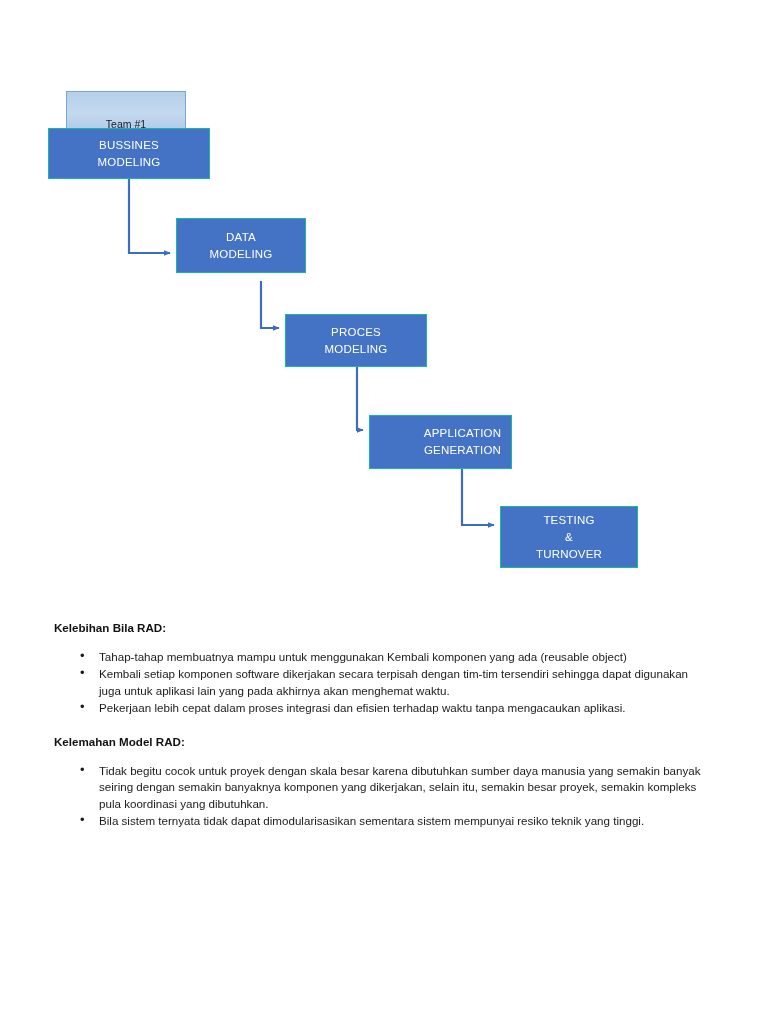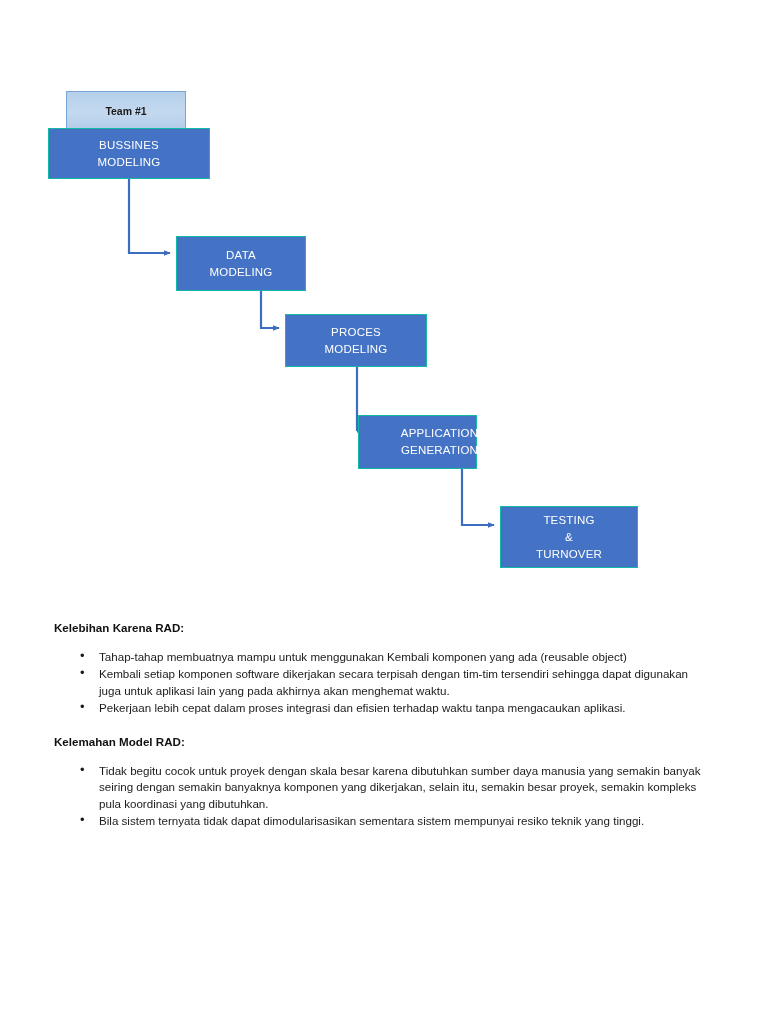--- a/index.html
+++ b/index.html
@@ -58,24 +58,24 @@
   .team-badge {
     position: absolute;
     left: 66px;
     top: 91px;
     width: 120px;
     height: 40px;
     background: linear-gradient(to bottom, #b6cfea 0%, #c3d9ef 55%, #b2cbe8 100%);
     border: 1px solid #7ba7d7;
     box-sizing: border-box;
     display: flex;
-    align-items: center;
+    align-items: flex-end;
     justify-content: center;
     font-size: 10.5px;
-    font-weight: 700;
+    font-weight: 400;
     color: #1a1a1a;
   }
 
   .stage {
     position: absolute;
     background: #4472c4;
     border: 1px solid #14b8a6;
     box-sizing: border-box;
     display: flex;
     flex-direction: column;
@@ -85,23 +85,23 @@
     font-size: 11.5px;
     font-weight: 400;
     line-height: 17px;
     text-align: center;
     letter-spacing: 0.2px;
   }
 
   .stage .line { display: block; }
 
   #stage-business    { left: 48px;  top: 128px; width: 162px; height: 51px; }
-  #stage-data        { left: 176px; top: 236px; width: 130px; height: 55px; }
+  #stage-data        { left: 176px; top: 218px; width: 130px; height: 55px; }
   #stage-process     { left: 285px; top: 314px; width: 142px; height: 53px; }
-  #stage-application { left: 358px; top: 415px; width: 119px; height: 54px; padding-left: 44px; }
+  #stage-application { left: 369px; top: 415px; width: 143px; height: 54px; padding-left: 44px; }
   #stage-testing     { left: 500px; top: 506px; width: 138px; height: 62px; }
 
   
   .body-text {
     position: absolute;
     left: 54px;
     top: 620px;
     width: 660px;
     font-size: 11.6px;
     line-height: 16.6px;
@@ -191,21 +191,21 @@
     <div class="stage" id="stage-testing">
       <span class="line">TESTING</span>
       <span class="line">&amp;</span>
       <span class="line">TURNOVER</span>
     </div>
 
   </div>
 
   <div class="body-text">
 
-    <p class="section-heading">Kelebihan Karena RAD:</p>
+    <p class="section-heading">Kelebihan Bila RAD:</p>
 
     <ul class="bullets">
       <li>Tahap-tahap membuatnya mampu untuk menggunakan Kembali komponen yang ada (reusable object)</li>
       <li>Kembali setiap komponen software dikerjakan secara terpisah dengan tim-tim tersendiri sehingga dapat digunakan juga untuk aplikasi lain yang pada akhirnya akan menghemat waktu.</li>
       <li>Pekerjaan lebih cepat dalam proses integrasi dan efisien terhadap waktu tanpa mengacaukan aplikasi.</li>
     </ul>
 
     <p class="section-heading second">Kelemahan Model RAD:</p>
 
     <ul class="bullets">

